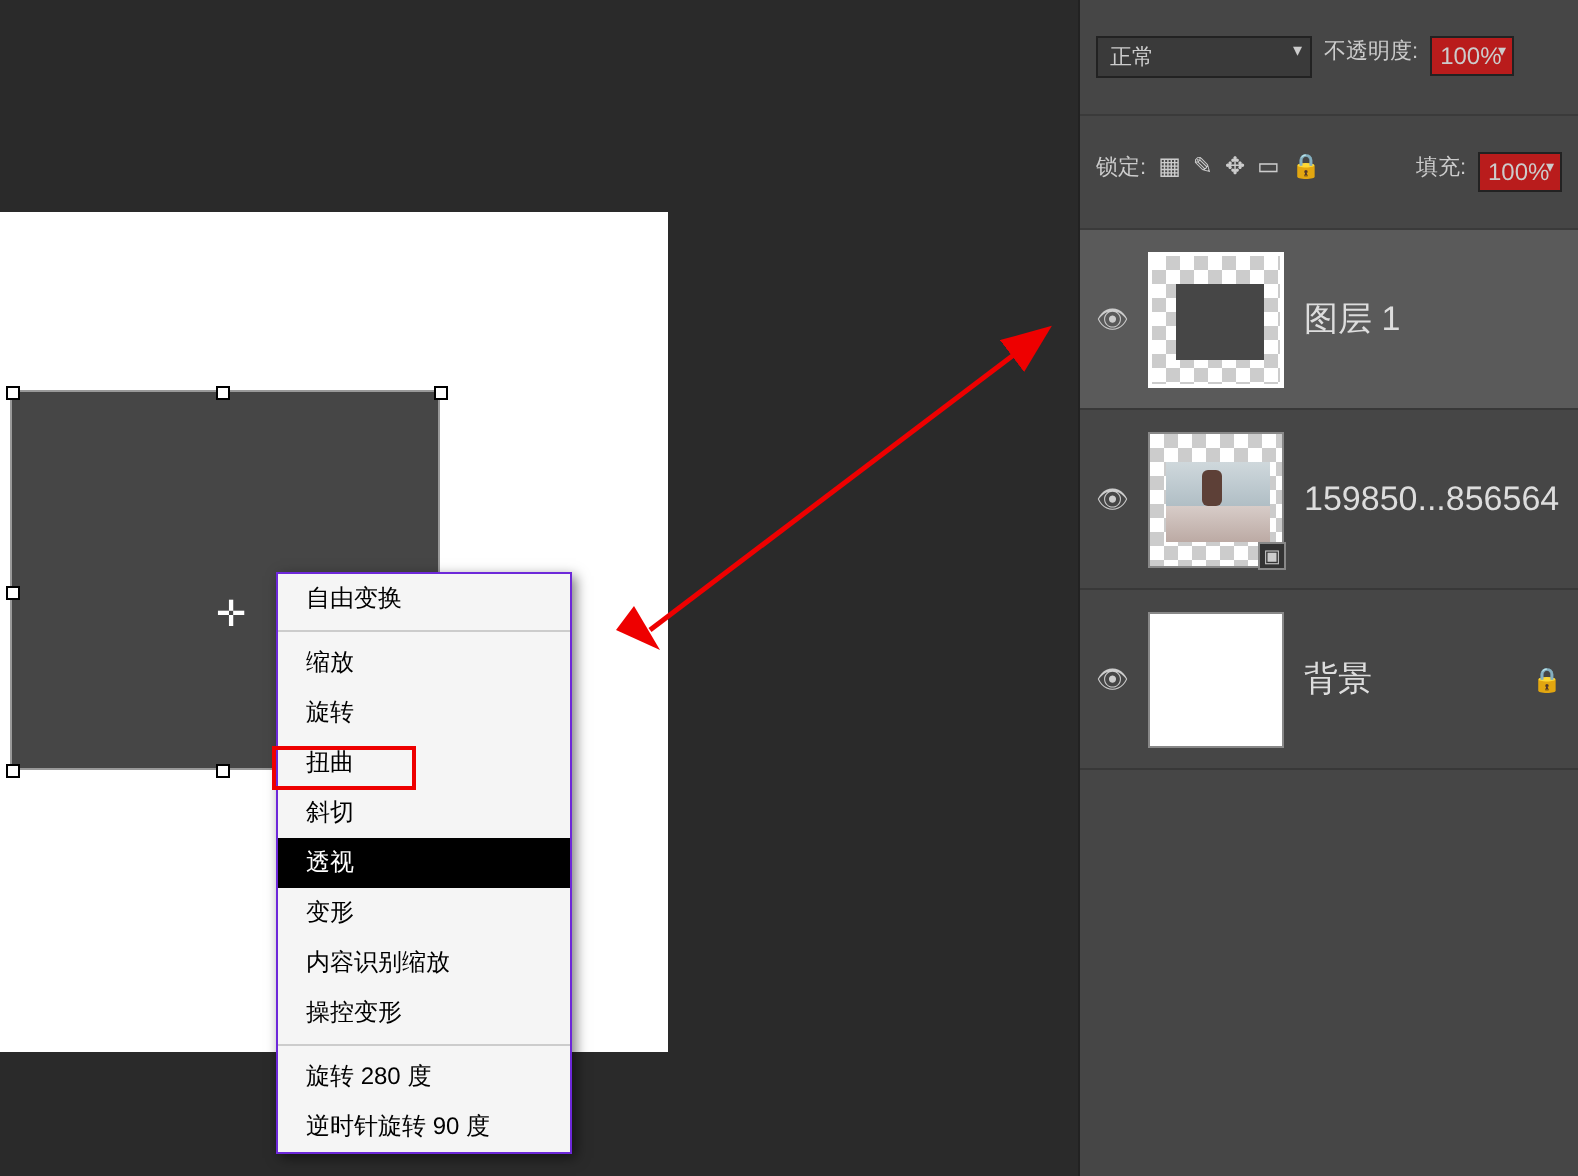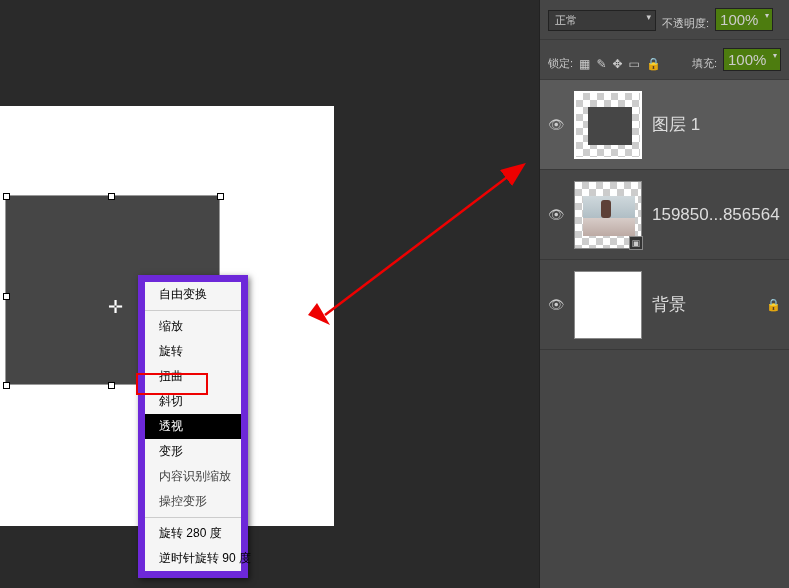--- a/index.html
+++ b/index.html
@@ -5,33 +5,33 @@
 *{margin:0;padding:0;box-sizing:border-box;font-family:"Microsoft YaHei",sans-serif}
 body{background:#2a2a2a;width:789px;height:588px;overflow:hidden;position:relative}
 .canvas-area{position:absolute;left:0;top:0;width:539px;height:588px;background:#2a2a2a}
 .white-doc{position:absolute;left:0;top:106px;width:334px;height:420px;background:#fff}
 .gray-rect{position:absolute;left:5px;top:195px;width:215px;height:190px;background:#464646;border:1px solid #999}
 .handle{position:absolute;width:7px;height:7px;background:#fff;border:1px solid #000}
 .h-tl{left:3px;top:193px}.h-tm{left:108px;top:193px}.h-tr{left:217px;top:193px}
 .h-ml{left:3px;top:293px}.h-mr{left:217px;top:293px}
 .h-bl{left:3px;top:382px}.h-bm{left:108px;top:382px}.h-br{left:217px;top:382px}
 .crosshair{position:absolute;left:108px;top:296px;color:#fff;font-size:18px;pointer-events:none}
-.context-menu{position:absolute;left:138px;top:275px;width:110px;background:#f5f5f5;border:7px solid #6d28d9;box-shadow:2px 2px 6px rgba(0,0,0,0.5);font-size:12px;color:#000}
+.context-menu{position:absolute;left:138px;top:286px;width:148px;background:#f5f5f5;border:1px solid #6d28d9;box-shadow:2px 2px 6px rgba(0,0,0,0.5);font-size:12px;color:#000}
 .menu-item{padding:4px 14px;cursor:default;white-space:nowrap}
-.menu-item.disabled{color:#404040}
+.menu-item.disabled{color:#000000}
 .menu-sep{height:1px;background:#ccc;margin:3px 0}
 .menu-item.highlighted{background:#000000;color:#fff}
 .red-box{position:absolute;border:2px solid #e00;pointer-events:none}
 .red-box-menu{left:136px;top:373px;width:72px;height:22px}
 .arrow{position:absolute;pointer-events:none}
 .layers-panel{position:absolute;right:0;top:0;width:250px;height:588px;background:#464646;border-left:1px solid #222;font-size:11px;color:#ccc}
-.panel-row{display:flex;align-items:flex-end;padding:8px 8px;gap:6px;border-bottom:1px solid #3a3a3a}
+.panel-row{display:flex;align-items:flex-start;padding:18px 8px;gap:6px;border-bottom:1px solid #3a3a3a}
 .dropdown{background:#3a3a3a;border:1px solid #222;padding:2px 18px 2px 6px;font-size:11px;color:#ccc;position:relative}
 .dropdown::after{content:"▾";position:absolute;right:4px;top:1px;font-size:9px}
-.pct-field{background:#4d7c0f;border:1px solid #222;padding:2px 4px;width:58px;font-size:15px;color:#ccc;display:inline-block;position:relative}
+.pct-field{background:#b91c1c;border:1px solid #222;padding:2px 4px;width:42px;font-size:12px;color:#ccc;display:inline-block;position:relative}
 .pct-field::after{content:"▾";position:absolute;right:3px;top:2px;font-size:8px}
 .lock-icons{display:flex;gap:6px;align-items:center;font-size:12px}
 .lock-icons span{display:inline-block}
 .layer-list{padding:0}
 .layer-item{display:flex;align-items:center;height:90px;border-bottom:1px solid #383838;padding:0 8px;gap:10px}
 .layer-item.selected{background:#5a5a5a}
 .eye{width:16px;text-align:center;font-size:13px;color:#ccc}
 .thumb{width:68px;height:68px;border:1px solid #888;background:#fff;position:relative;flex-shrink:0}
 .thumb.checker{background:repeating-conic-gradient(#ccc 0 25%,#fff 0 50%) 0 0/14px 14px}
 .thumb.selected-thumb{border:2px solid #fff}

